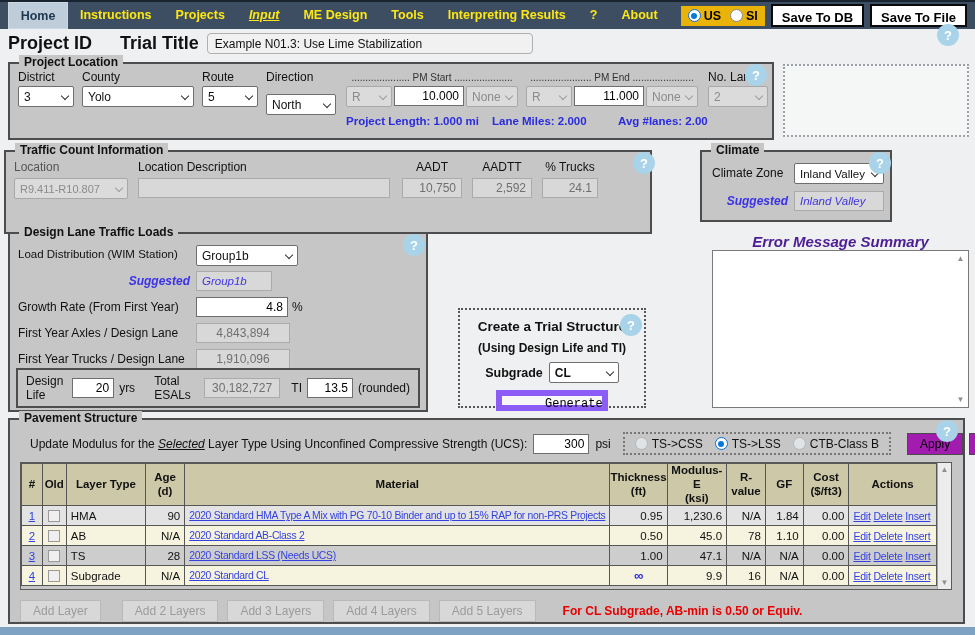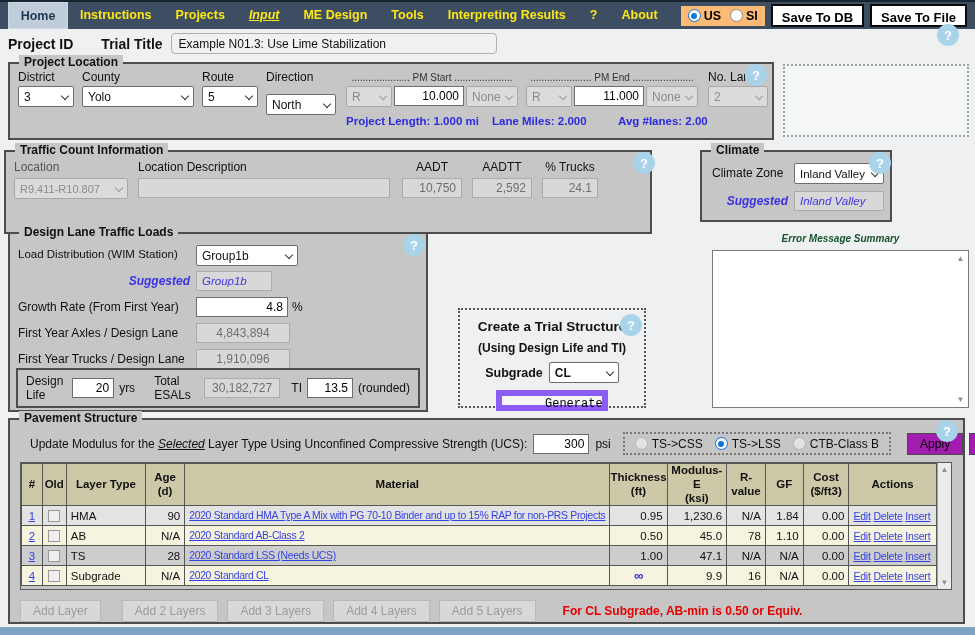--- a/index.html
+++ b/index.html
@@ -8,35 +8,35 @@
           font-family:"Liberation Sans", sans-serif; color:#111; }
 
   
   .topbar { position:absolute; left:0; top:0; width:975px; height:29px; background:#3d4e63;
             border-top:2px solid #18242f; display:flex; align-items:center; }
   .tab { color:#fce714; font-weight:bold; font-size:12.5px; padding:0 12px; line-height:27px;
          white-space:nowrap; cursor:pointer; }
   .tab.home { background:#bfccd9; color:#1d384f; width:60px; text-align:center; padding:0;
               margin-left:8px; height:27px; border:1px solid #cdd8e2; }
   .tab.current { font-style:italic; text-decoration:underline; }
-  .units { margin-left:auto; background:#fdba74; height:20px; display:flex; align-items:center;
+  .units { margin-left:auto; background:#eab308; height:20px; display:flex; align-items:center;
            padding:0 7px; gap:3px; font-weight:bold; font-size:12.5px; color:#000; }
   .savebtn { margin-left:6px; background:#fff; border:2px solid #0a0a0a; font-weight:bold;
              font-size:13px; height:23px; padding:4px 9px; font-family:inherit; cursor:pointer; }
   .savebtn.last { margin-right:8px; }
 
   .radio { width:13px; height:13px; border-radius:50%; border:1px solid #8b8b8b; background:#fff;
            position:relative; flex:none; display:inline-block; cursor:pointer; }
   .radio.on { border-color:#0a6fd6; }
   .radio.on::after { content:""; position:absolute; inset:2.5px; border-radius:50%; background:#0a78d7; }
   .radio.off-dis { background:#dfe3e6; border-color:#b3b7ba; }
 
   
   .idrow { position:absolute; top:33px; left:8px; width:959px; display:flex; align-items:center; }
-  .blbl { font-weight:bold; font-size:14px; white-space:nowrap; }
+  .blbl { font-weight:bold; font-size:18px; white-space:nowrap; }
   .txt { background:#f1f1f1; border:1px solid #b0b0b0; border-radius:4px; height:21px;
          font-size:12px; padding:0 7px; font-family:inherit; color:#111; }
 
   
   .grp { position:absolute; background:#c6c6c6; border:2px solid #4d4d4d; }
   .legend { position:absolute; top:-9px; left:9px; background:#c6c6c6; padding:0 5px;
             font-size:12px; font-weight:bold; z-index:2; white-space:nowrap; }
   .p { position:absolute; }
   .flbl { font-size:12px; color:#111; white-space:nowrap; }
   .flbl.c { text-align:center; }
@@ -74,22 +74,22 @@
   
   .dotbox { position:absolute; border:2px dotted #555; display:flex; flex-direction:column;
             align-items:center; padding-top:9px; gap:7px; }
   .ttitle { font-weight:bold; font-size:13.5px; }
   .tsub { font-weight:bold; font-size:12px; }
   .trow { display:flex; align-items:center; gap:6px; font-weight:bold; font-size:12.5px; }
   .gen { background:#f7f7f7; border:6px solid #8b5cf6; width:112px; height:21px; font-size:12px;
          font-family:Liberation Mono, monospace; cursor:pointer;padding-left:43px; }
 
   
-  .errtitle { position:absolute; text-align:center; color:#14532d; font-style:italic;
-              font-size:10px; font-weight:bold; }
+  .errtitle { position:absolute; text-align:center; color:#4c1d95; font-style:italic;
+              font-size:15px; font-weight:bold; }
   .errbox { position:absolute; background:#fff; border:1px solid #7a7a7a; display:flex; }
   .errcontent { flex:1; font-size:11px; padding:2px 4px; }
   .rail { width:15px; display:flex; flex-direction:column; justify-content:space-between;
           align-items:center; padding:3px 0; color:#8f8f8f; font-size:8px; }
 
   
   .ucsrow { position:absolute; display:flex; align-items:center; gap:6px; white-space:nowrap; }
   .ucslabel { font-size:12px; }
   .usel { text-decoration:underline; font-style:italic; }
   .unit { font-size:12px; }

